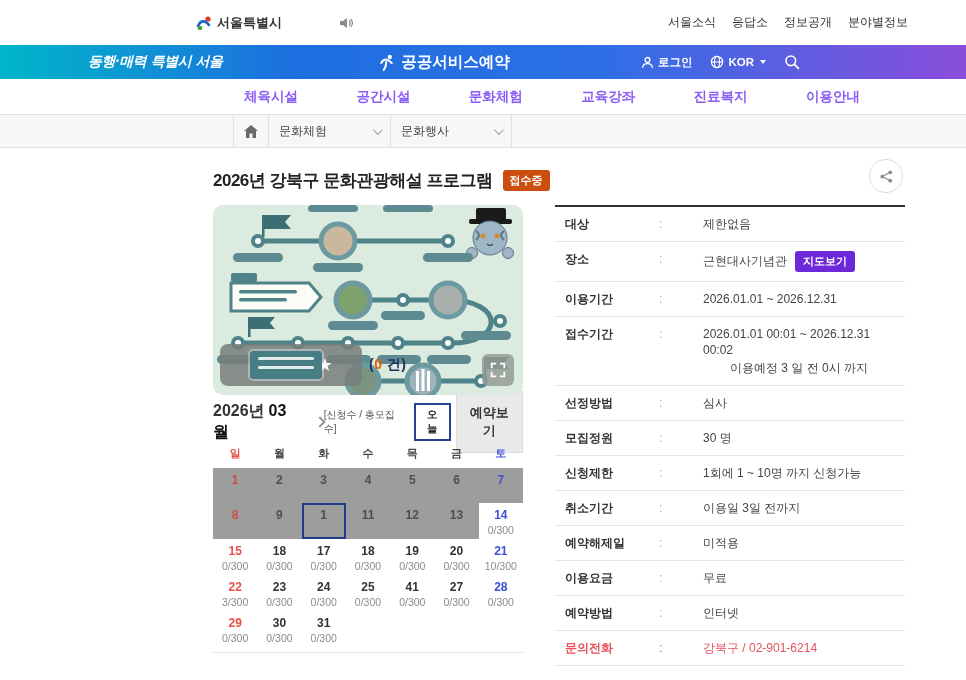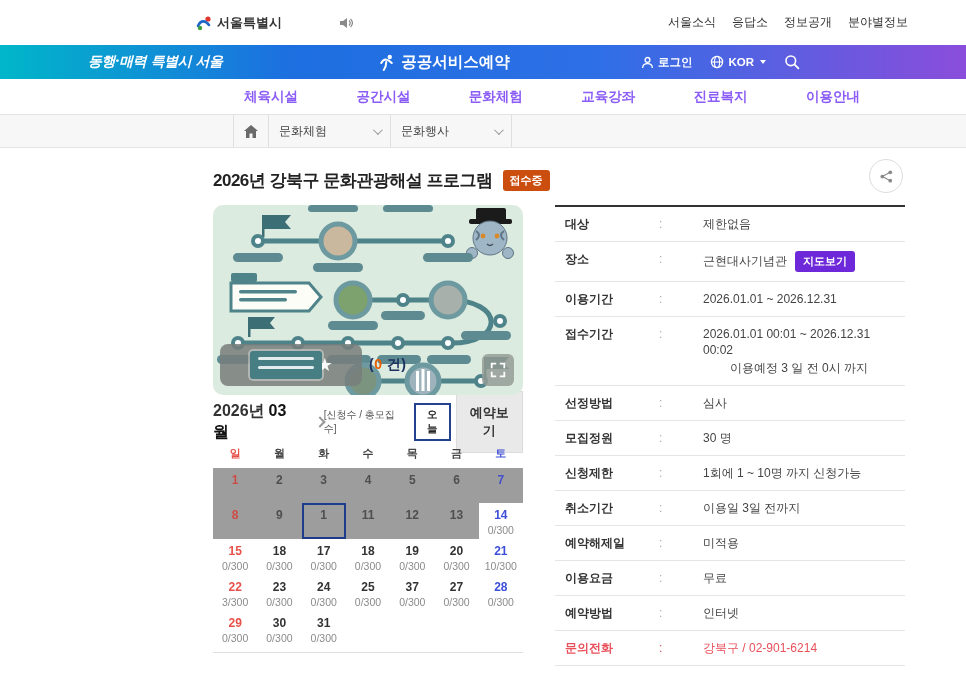--- a/index.html
+++ b/index.html
@@ -398,21 +398,21 @@
                 </div>
                 <div class="cal-cell">
                   <div class="cal-num">24</div>
                   <div class="cal-count">0/300</div>
                 </div>
                 <div class="cal-cell">
                   <div class="cal-num">25</div>
                   <div class="cal-count">0/300</div>
                 </div>
                 <div class="cal-cell">
-                  <div class="cal-num">37</div>
+                  <div class="cal-num">41</div>
                   <div class="cal-count">0/300</div>
                 </div>
                 <div class="cal-cell">
                   <div class="cal-num">27</div>
                   <div class="cal-count">0/300</div>
                 </div>
                 <div class="cal-cell sat">
                   <div class="cal-num">28</div>
                   <div class="cal-count">0/300</div>
                 </div>

